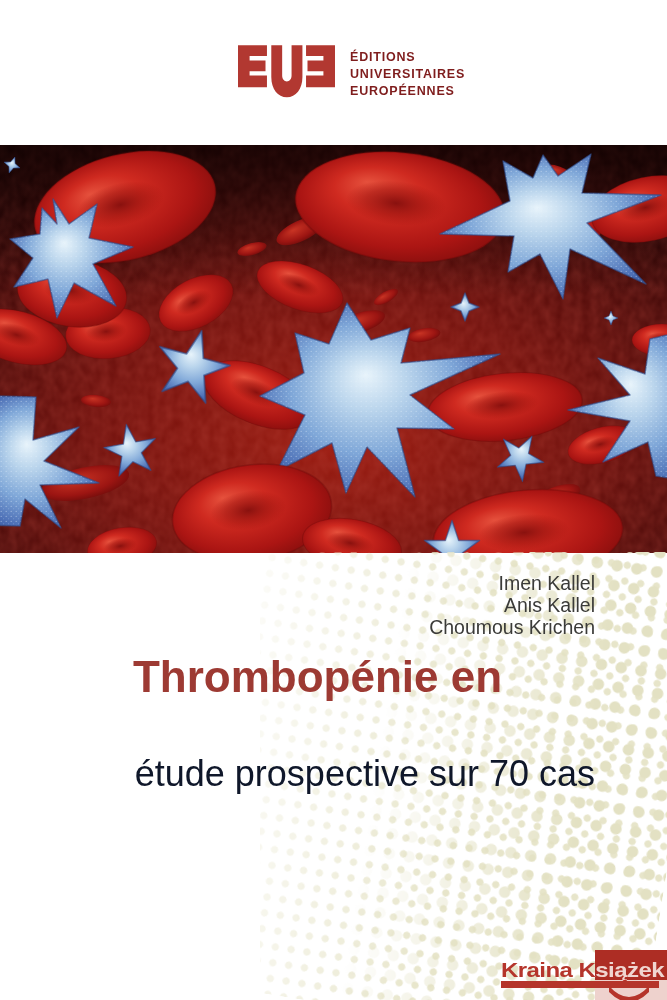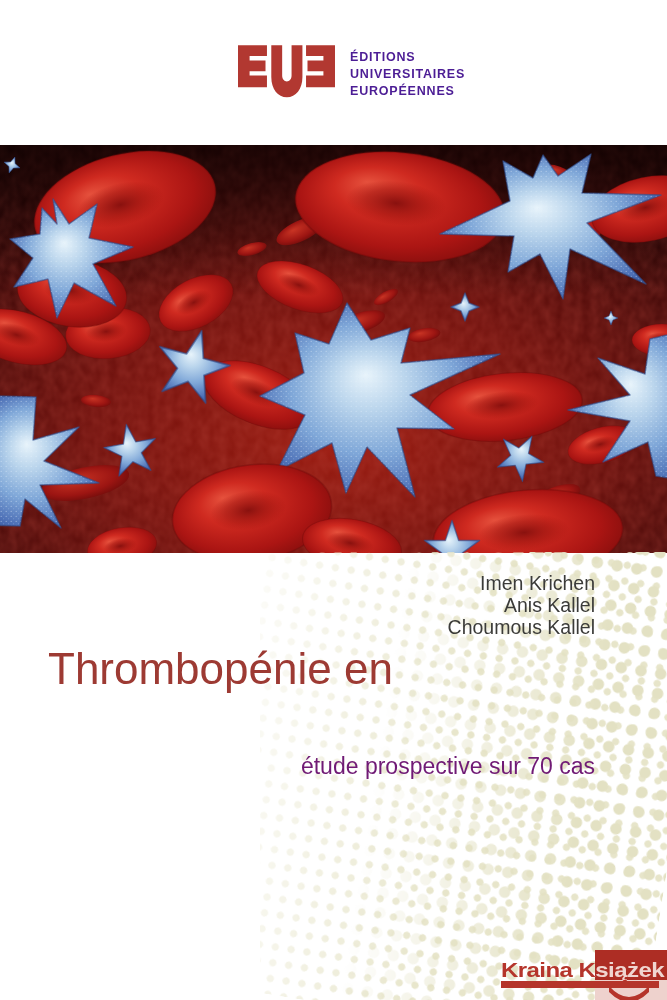--- a/index.html
+++ b/index.html
@@ -7,21 +7,21 @@
     position:relative;width:667px;height:1000px;margin:0 auto;
     background:#ffffff;overflow:hidden;
     font-family:"Liberation Sans", sans-serif;
   }
   
   .header{position:absolute;top:0;left:0;right:0;height:145px;background:#fff;}
   .logo{position:absolute;left:238px;top:45px;width:97px;height:54px;}
   .publisher-name{
     position:absolute;left:350px;top:49px;
     font-size:12.5px;line-height:17px;letter-spacing:0.8px;
-    color:#4c1d95;font-weight:bold;
+    color:#7f1d1d;font-weight:bold;
   }
   
   .illustration{position:absolute;top:145px;left:0;width:667px;height:408px;display:block;}
   
   .dots{position:absolute;top:552px;left:260px;right:0;bottom:0;overflow:hidden;pointer-events:none;}
   .dots .layer{position:absolute;top:-60px;bottom:-60px;left:-60px;right:-60px;
     transform:rotate(9deg);transform-origin:top right;}
   .dots .layer.small{
     background-image:radial-gradient(circle,#e7e5ca 3.3px,rgba(231,229,202,0) 4px);
     background-size:16px 16px;
@@ -33,27 +33,27 @@
     background-size:20px 20px;
     -webkit-mask-image:linear-gradient(to left,#000 18%,transparent 58%);
     mask-image:linear-gradient(to left,#000 18%,transparent 58%);
   }
   
   .authors{
     position:absolute;top:572px;right:72px;z-index:2;
     text-align:right;font-size:19.5px;line-height:22px;color:#3b3b39;
   }
   .title{
-    position:absolute;top:634px;right:72px;left:40px;z-index:2;margin:8px;
-    text-align:left;font-size:44px;line-height:53px;font-weight:normal;color:#9d3a33;
+    position:absolute;top:634px;right:72px;left:40px;z-index:2;margin:16px;
+    text-align:center;font-size:44px;line-height:53px;font-weight:bold;color:#9d3a33;
   }
   .title span{display:block;}
   .subtitle{
     position:absolute;top:753px;right:72px;z-index:2;
-    text-align:right;font-size:23px;color:#701a75;
+    text-align:right;font-size:36px;color:#0f172a;
   }
   
   .watermark{position:absolute;right:0;bottom:0;width:170px;height:52px;z-index:3;}
   .watermark svg{display:block;width:170px;height:52px;}
   .wm-text{font-family:"Liberation Sans", sans-serif;font-weight:bold;font-size:21px;letter-spacing:-0.5px;}
 </style>
 </head>
 <body>
 
 <div class="cover">
@@ -194,23 +194,23 @@
       <path fill="url(#speck)" stroke="none" opacity="0.6" d="M36,252 L33,295 L79,282 L44,316 L99,338 L40,340 L61,383 L25,354 L20,381 L-30,380 L-30,250 Z"></path>
     </g>
   </svg>
 
   <div class="dots">
     <div class="layer small"></div>
     <div class="layer big"></div>
   </div>
 
   <div class="authors">
-    <div>Imen Krichen</div>
+    <div>Imen Kallel</div>
     <div>Anis Kallel</div>
-    <div>Choumous Kallel</div>
+    <div>Choumous Krichen</div>
   </div>
 
   <h1 class="title">
     <span>Thrombopénie en</span>
   </h1>
 
   <div class="subtitle">étude prospective sur 70 cas</div>
 
   <div class="watermark">
     <svg viewBox="0 0 170 52">

